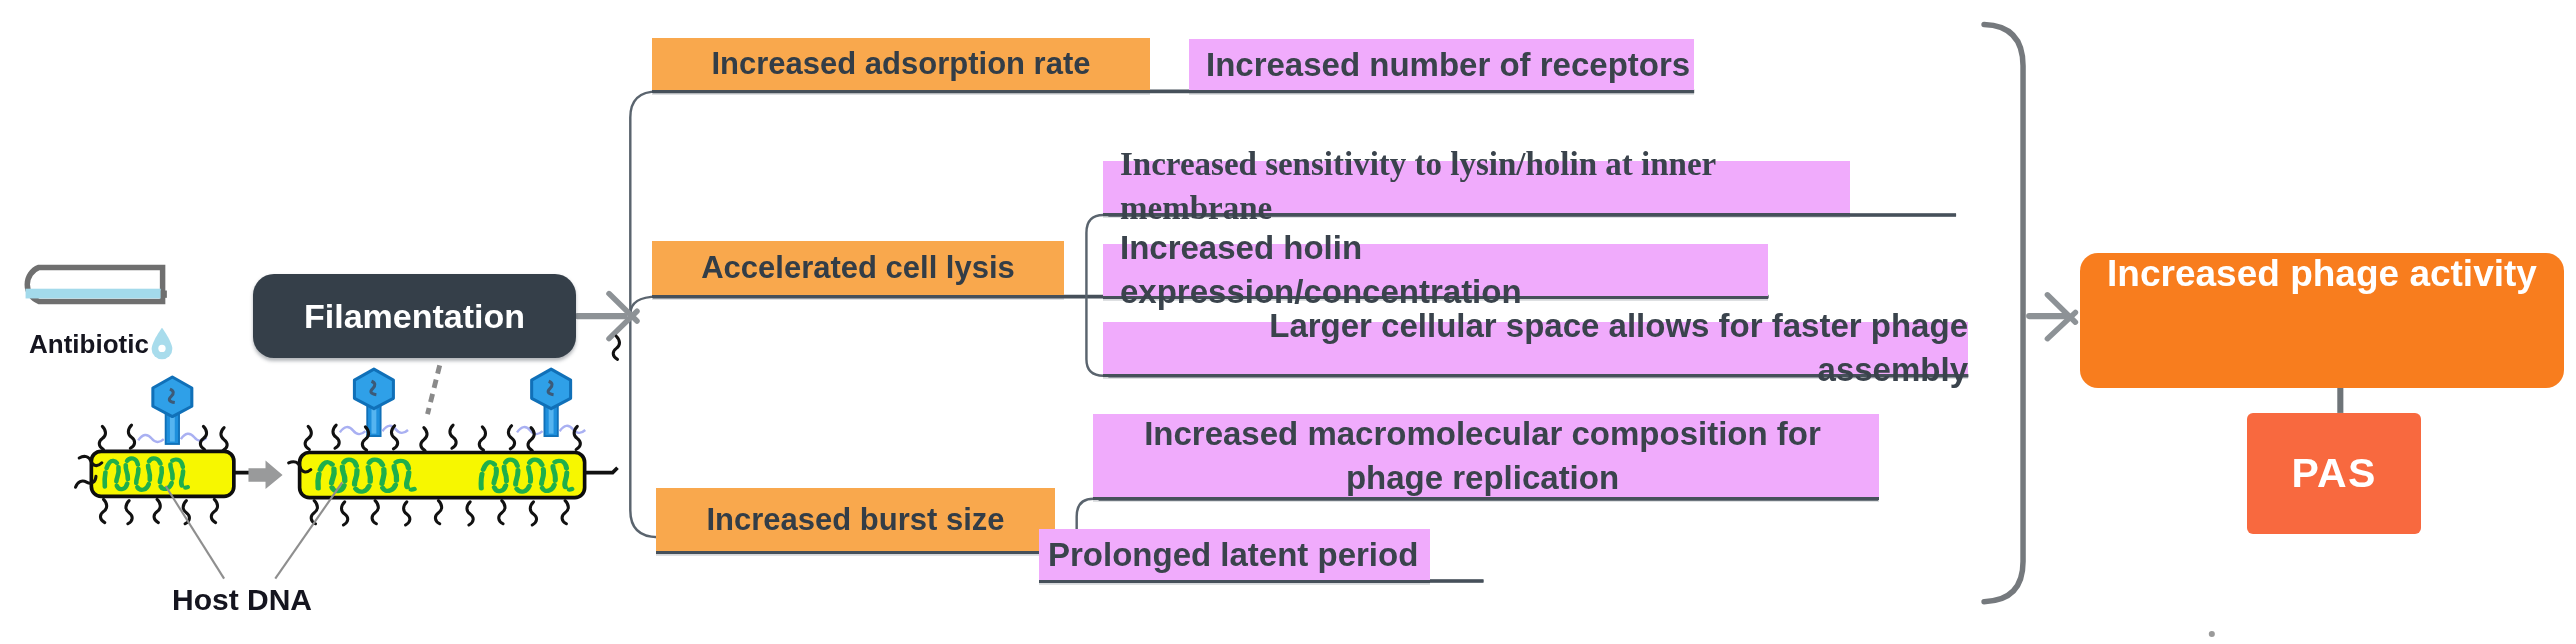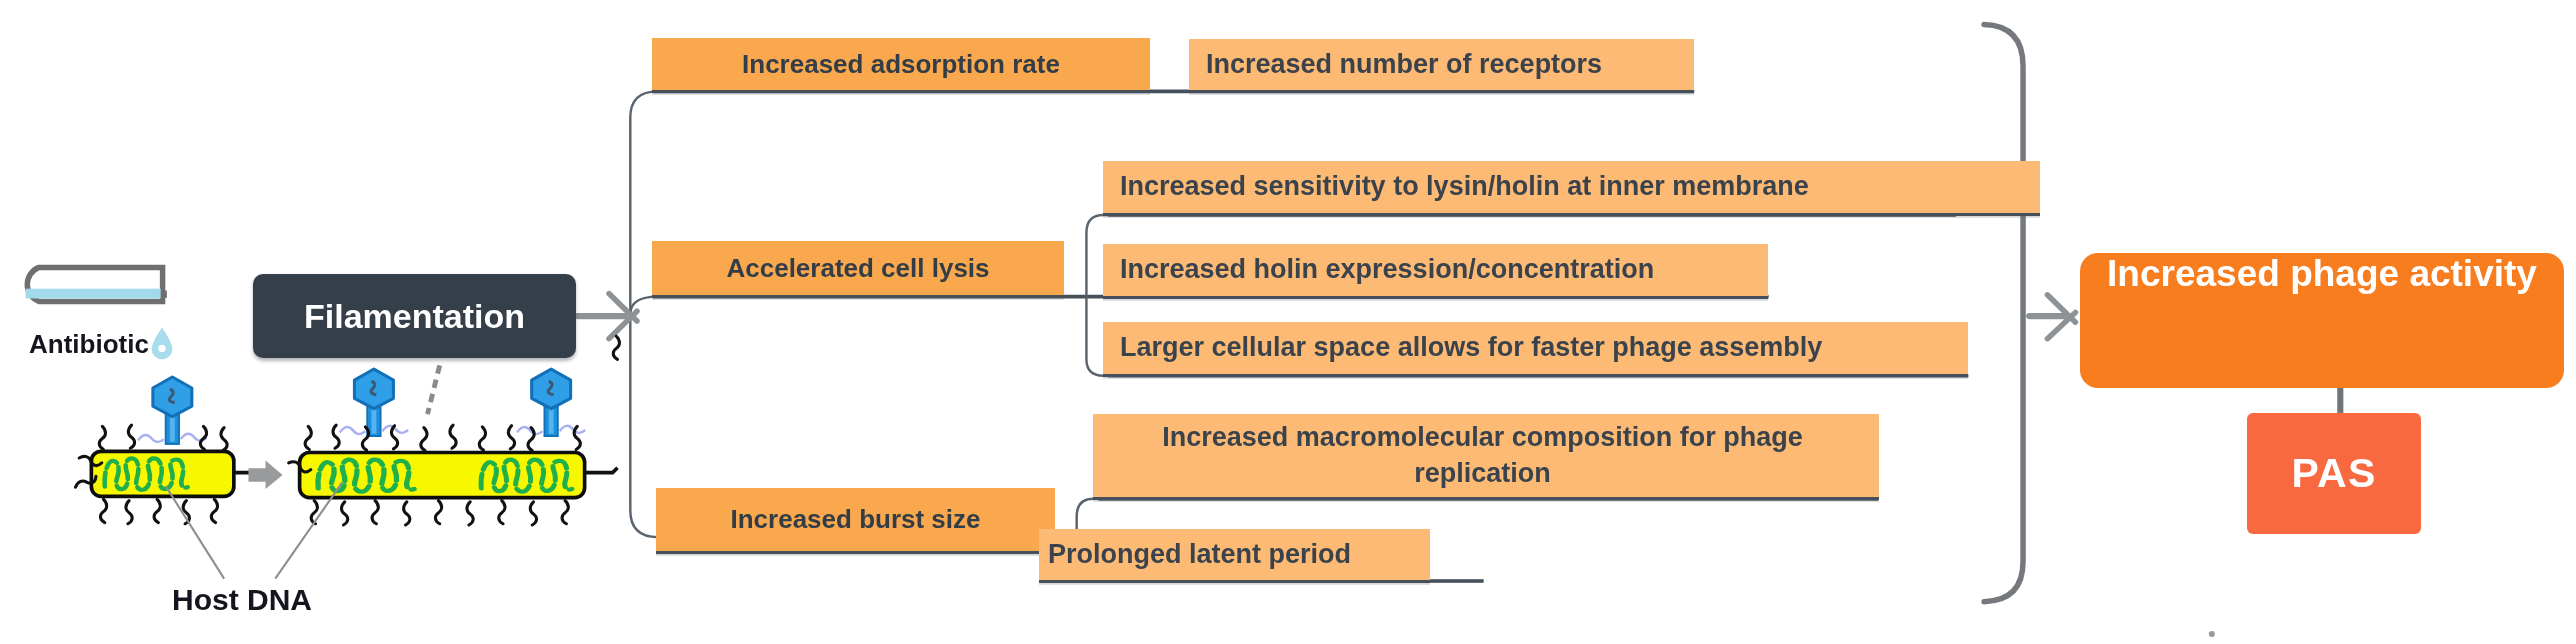--- a/index.html
+++ b/index.html
@@ -2,27 +2,27 @@
 <html style="font-size:9.7px"><head>
 <meta charset="utf-8">
 <style>
   html,body{margin:0;padding:0;background:#ffffff;}
   body{width:2576px;height:645px;position:relative;overflow:hidden;
        font-family:"Liberation Sans","DejaVu Sans",sans-serif;}
   .stage{position:absolute;left:0;top:0;width:2576px;height:645px;}
   svg.layer{position:absolute;left:0;top:0;pointer-events:none;}
   .node{position:absolute;box-sizing:border-box;display:flex;align-items:center;
         border-bottom:3.7px solid #46505A;box-shadow:0 1.8px 0 rgba(90,100,110,.25);}
-  .cat{background:#F9A84D;color:#333D47;font-weight:bold;font-size:26px;
+  .cat{background:#F9A84D;color:#333D47;font-weight:bold;font-size:31px;
        justify-content:center;letter-spacing:0px;}
-  .detail{background:#fdba74;color:#3A434C;font-weight:bold;font-size:27px;
+  .detail{background:#f0abfc;color:#3A434C;font-weight:bold;font-size:33px;
           padding-left:17px;line-height:1.32;}
   .rootbox{position:absolute;background:#353F49;color:#ffffff;font-weight:bold;
            font-size:34px;display:flex;align-items:center;justify-content:center;
-           border-radius:10px;box-shadow:0 2.4px 3.7px rgba(40,50,60,.35);}
+           border-radius:21px;box-shadow:0 2.4px 3.7px rgba(40,50,60,.35);}
   .outcome{position:absolute;background:#F87D1E;color:#ffffff;font-weight:bold;
            font-size:37px;display:flex;align-items:flex-start;justify-content:center;
            border-radius:18px;}
   .result{position:absolute;background:#F8693F;color:#ffffff;font-weight:bold;
           font-size:41px;display:flex;align-items:center;justify-content:center;
           border-radius:6px;letter-spacing:1.2px;}
   .plainlabel{position:absolute;color:#15151F;font-weight:bold;}
 </style>
 </head>
 <body>
@@ -168,21 +168,21 @@
     <span>Filamentation</span>
   </div>
 
   <div class="node cat" style="left:652px;top:38px;width:498px;height:55px;">
     <span>Increased adsorption rate</span>
   </div>
   <div class="node detail" style="left:1189px;top:39px;width:505px;height:54px;">
     <span>Increased number of receptors</span>
   </div>
 
-  <div class="node detail" style="left:1103px;top:161px;width:937px;height:55px;">
+  <div class="node detail" style="left:1103px;top:161px;width:747px;height:55px;font-family:Liberation Serif, serif;">
     <span>Increased  sensitivity to lysin/holin at inner membrane</span>
   </div>
   <div class="node cat" style="left:652px;top:241px;width:412px;height:57px;">
     <span>Accelerated cell lysis</span>
   </div>
   <div class="node detail" style="left:1103px;top:244px;width:665px;height:55px;">
     <span>Increased holin expression/concentration</span>
   </div>
   <div class="node detail" style="left:1103px;top:322px;width:865px;height:55px;text-align:right;">
     <span>Larger cellular space allows for faster phage assembly</span>

